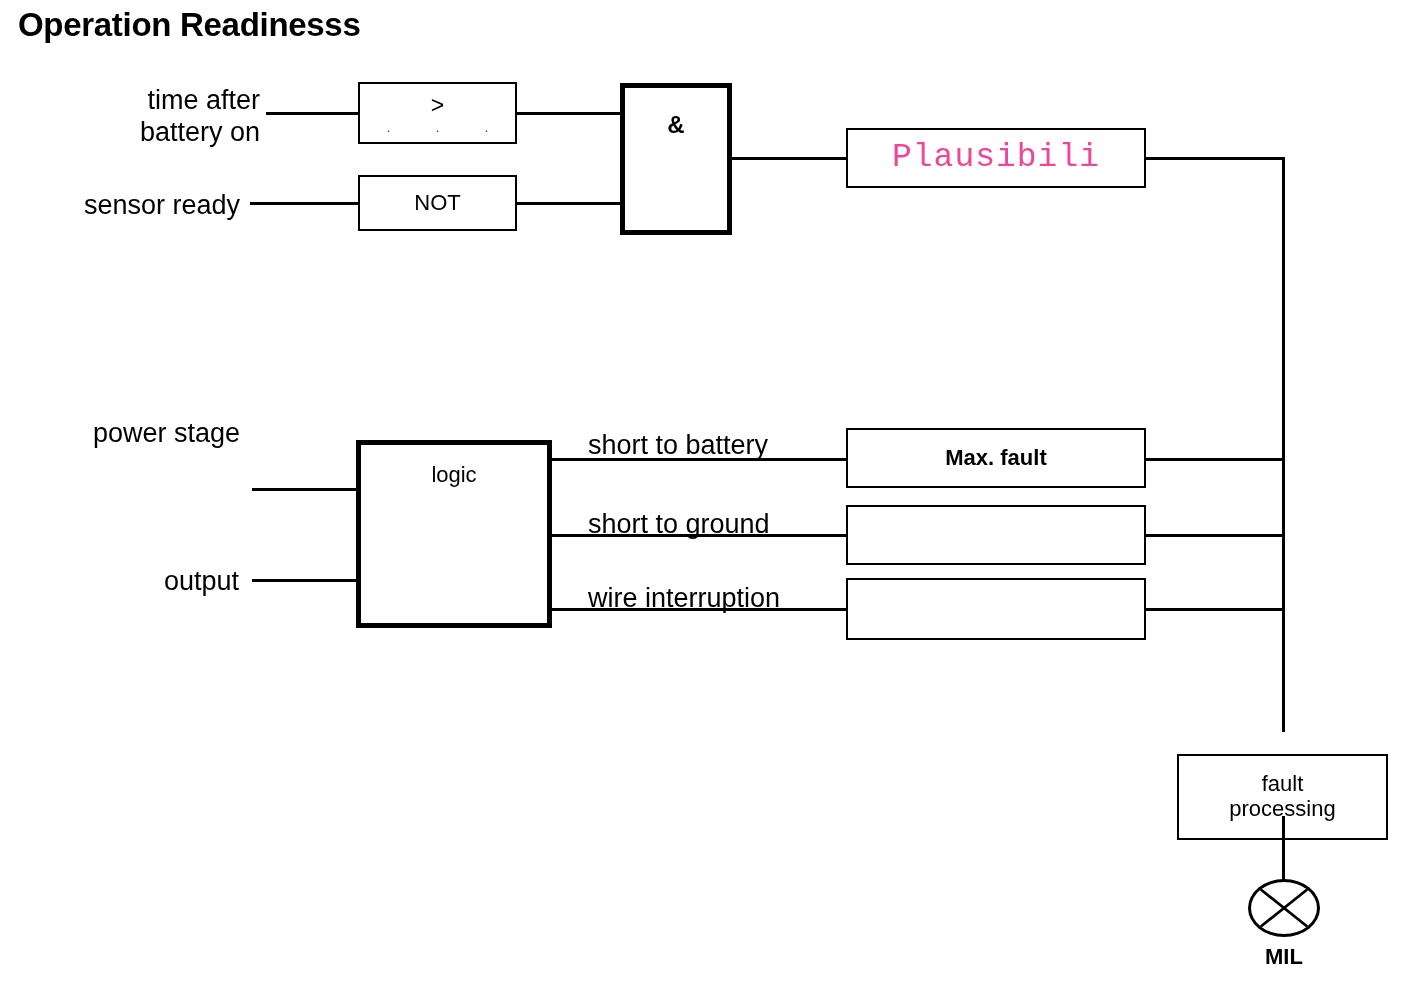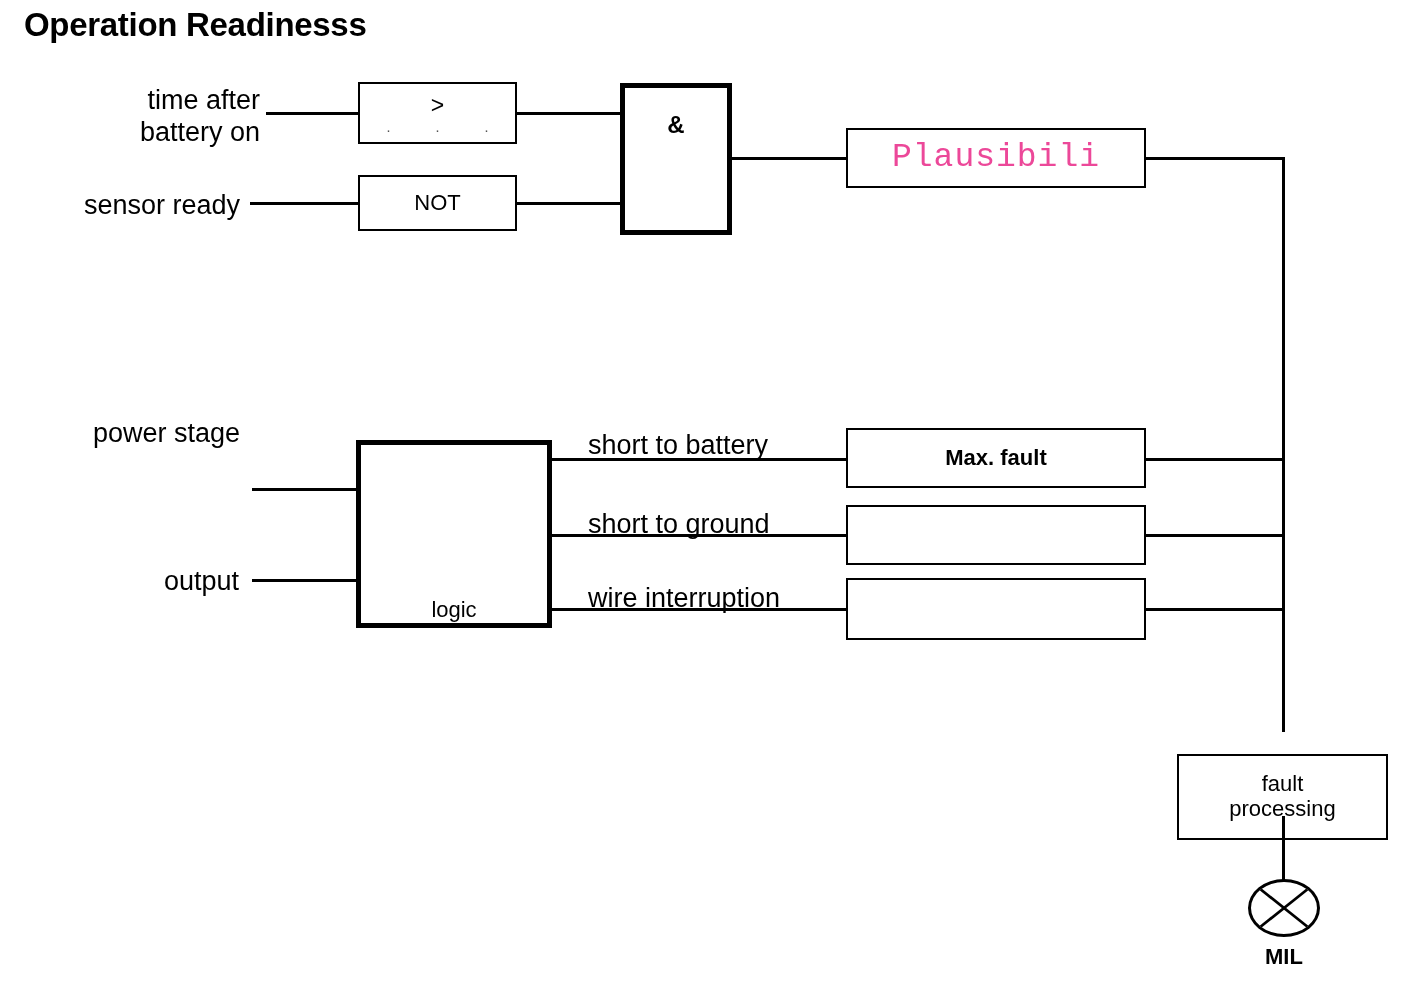--- a/index.html
+++ b/index.html
@@ -22,21 +22,20 @@
   .abs { position: absolute; }
 
   
   .page-title {
     left: 18px;
     top: 6px;
     font-size: 33px;
     font-weight: bold;
     letter-spacing: -0.3px;
     white-space: nowrap;
-    margin-left: 6px;
   }
   .section-title {
     left: 62px;
     top: 343px;
     font-size: 23px;
     font-weight: bold;
     white-space: nowrap;
   }
 
   
@@ -65,21 +64,21 @@
   }
 
   
   .gate-and {
     align-items: flex-start;
     justify-content: center;
     padding-top: 24px;
   }
   
   .logic-box {
-    align-items: flex-end;
+    align-items: flex-start;
     justify-content: center;
     padding-top: 18px;
   }
   
   .cmp-box { position: relative; }
   .cmp-gt {
     position: absolute;
     left: 0; right: 0;
     top: 8px;
     font-size: 23px;

